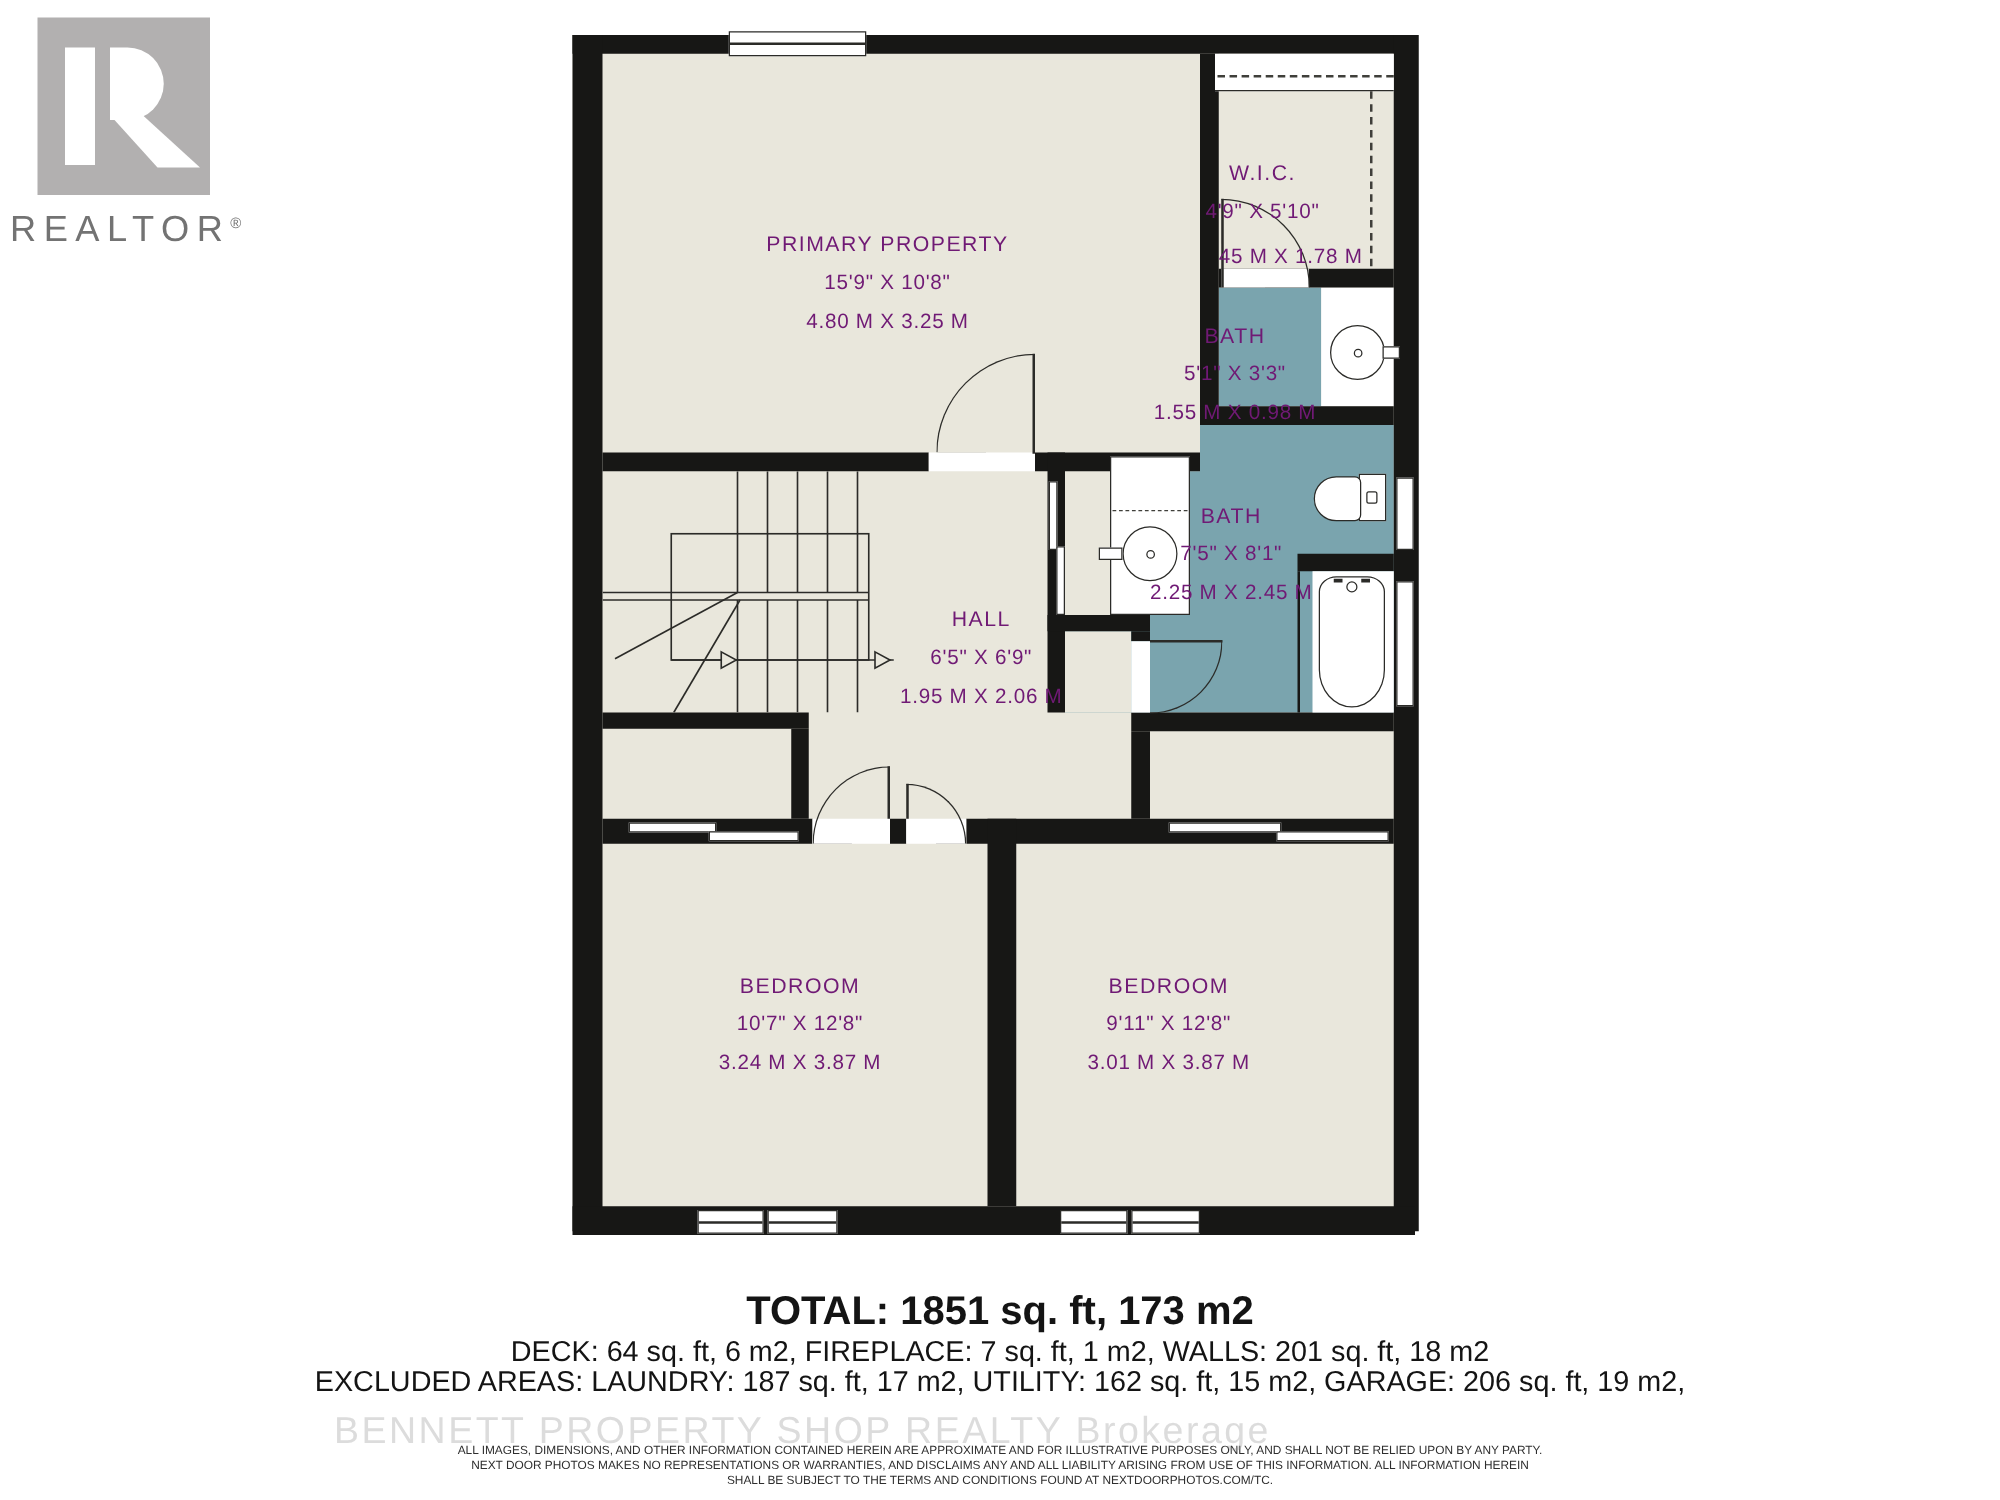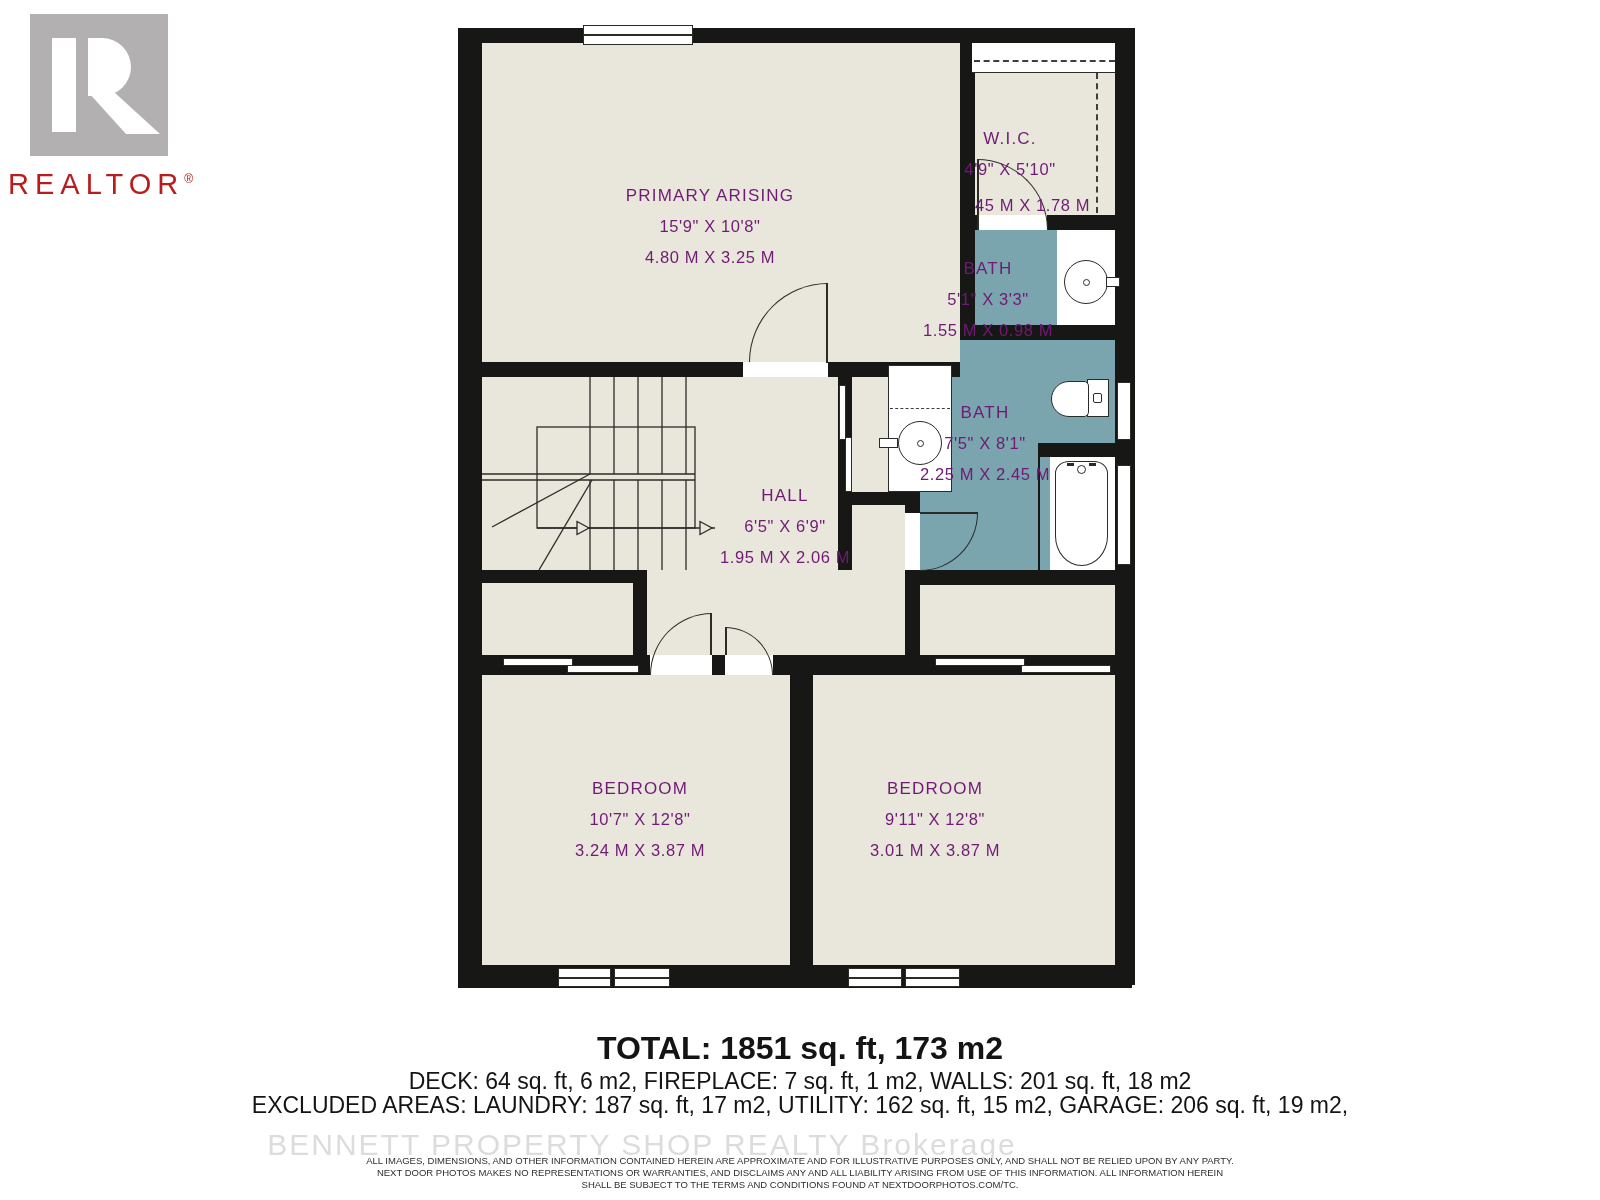--- a/index.html
+++ b/index.html
@@ -24,21 +24,21 @@
   .sinkdot{position:absolute;width:7px;height:7px;border-radius:50%;background:#fff;
            border:1.6px solid #2b2b28;box-sizing:border-box;}
   .dashH{position:absolute;border-top:2px dashed #3f3f3a;}
   .dashV{position:absolute;border-left:2px dashed #3f3f3a;}
   
   .label{position:absolute;text-align:center;color:#701a75;white-space:nowrap;z-index:30;}
   .rname{font-size:17px;letter-spacing:1.2px;font-weight:500;line-height:31px;}
   .rdim{font-size:16.5px;letter-spacing:0.6px;line-height:31px;}
   
   #logo-box{position:absolute;left:30px;top:14px;width:138px;height:142px;background:#b2b0b0;}
-  #logo-word{position:absolute;left:8px;top:168px;width:182px;text-align:center;color:#b91c1c;
+  #logo-word{position:absolute;left:8px;top:168px;width:182px;text-align:center;color:#737373;
              font-size:29px;letter-spacing:6px;font-weight:400;}
   #logo-word sup{font-size:12px;letter-spacing:0;}
   
   .sumline{position:absolute;left:0;width:1600px;text-align:center;color:#141414;}
   #sum-total{top:1030px;font-size:32px;font-weight:700;}
   #sum-l2{top:1064px;font-size:23px;}
   #sum-l3{top:1092px;font-size:23px;}
   #sum-l4{top:1068px;font-size:23px;}
   #watermark{position:absolute;left:0;top:1128px;width:1284px;text-align:center;
              font-size:30px;letter-spacing:2px;color:rgba(150,150,150,0.33);z-index:1;}
@@ -171,21 +171,21 @@
         <rect x="55" y="50" width="158" height="101"></rect>
         <line x1="10" y1="150" x2="108" y2="97"></line>
         <line x1="57" y1="193" x2="110" y2="103"></line>
         <line x1="55" y1="151" x2="233" y2="151"></line>
         <polygon points="95,144.5 107,151 95,157.5" fill="#e9e7dc"></polygon>
         <polygon points="218,144.5 230,151 218,157.5" fill="#e9e7dc"></polygon>
       </g>
     </svg>
 
     <div class="label" style="left:80px;top:155px;width:350px;">
-      <div class="rname">PRIMARY ARISING</div>
+      <div class="rname">PRIMARY PROPERTY</div>
       <div class="rdim">15'9" X 10'8"</div>
       <div class="rdim">4.80 M X 3.25 M</div>
     </div>
 
     <div class="label" style="left:495px;top:98px;width:120px;">
       <div class="rname">W.I.C.</div>
       <div class="rdim">4'9" X 5'10"</div>
     </div>
     <div class="label" style="left:520px;top:165px;width:150px;text-align:left;">
       <div class="rdim">45 M X 1.78 M</div>

